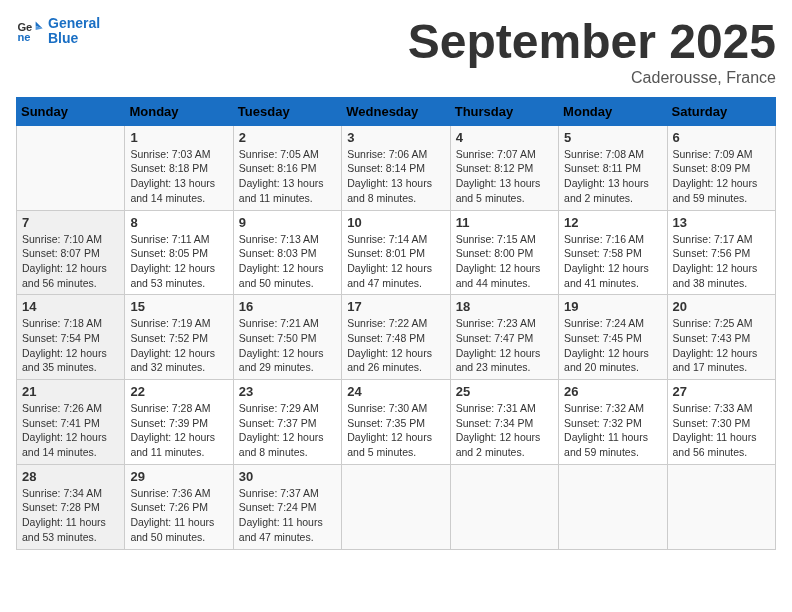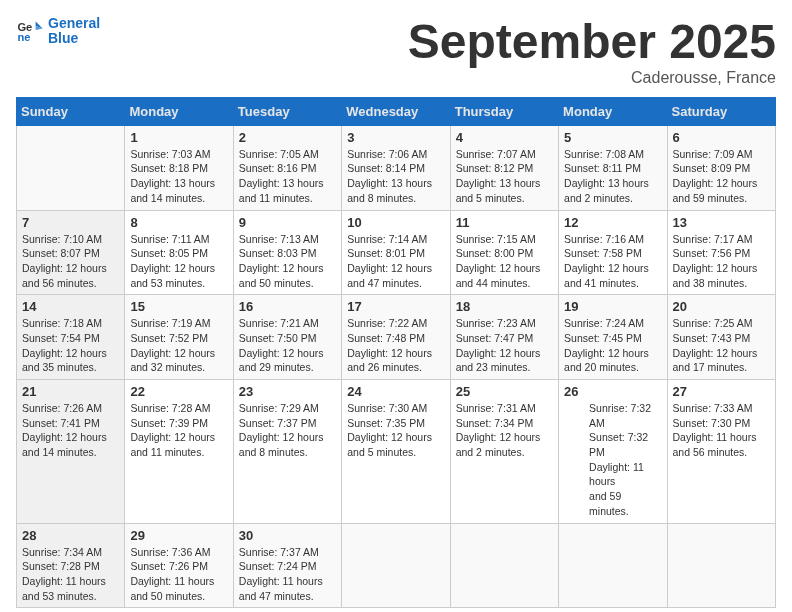--- a/index.html
+++ b/index.html
@@ -47,21 +47,21 @@
       font-size: 16px;
       color: #555;
     }
     table {
       width: 100%;
       border-collapse: collapse;
       font-size: 11px;
     }
     thead tr th {
       background-color: #1a6fc4;
-      color: #e5e5e5;
+      color: #000000;
       padding: 6px 4px;
       text-align: left;
       font-size: 13px;
       font-weight: bold;
       border: 1px solid #1a6fc4;
     }
     tbody tr td {
       border: 1px solid #ccc;
       padding: 4px 5px;
       vertical-align: top;
@@ -306,21 +306,21 @@
         </td>
         <td>
           <span class="day-number">25</span>
           <div class="day-info" style="white-space: pre-line;">Sunrise: 7:31 AM
 Sunset: 7:34 PM
 Daylight: 12 hours
 and 2 minutes.</div>
         </td>
         <td>
           <span class="day-number">26</span>
-          <div class="day-info" style="white-space: pre-line; margin-left: 25px;">Sunrise: 7:32 AM
+          <div class="day-info" style="white-space: pre-line;">Sunrise: 7:32 AM
 Sunset: 7:32 PM
 Daylight: 11 hours
 and 59 minutes.</div>
         </td>
         <td>
           <span class="day-number">27</span>
           <div class="day-info" style="white-space: pre-line;">Sunrise: 7:33 AM
 Sunset: 7:30 PM
 Daylight: 11 hours
 and 56 minutes.</div>

